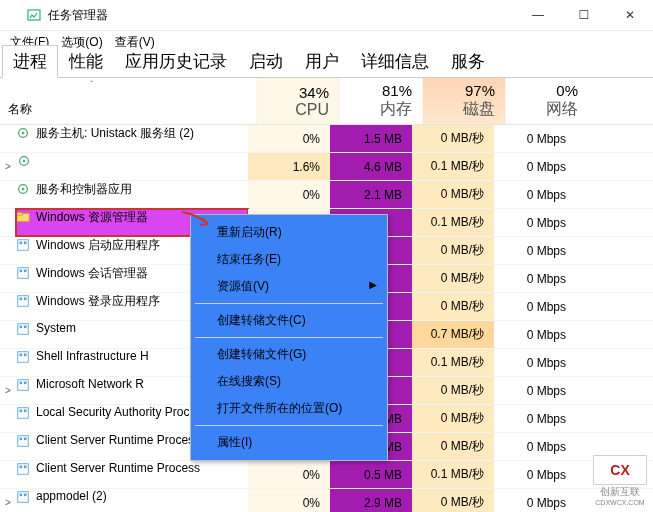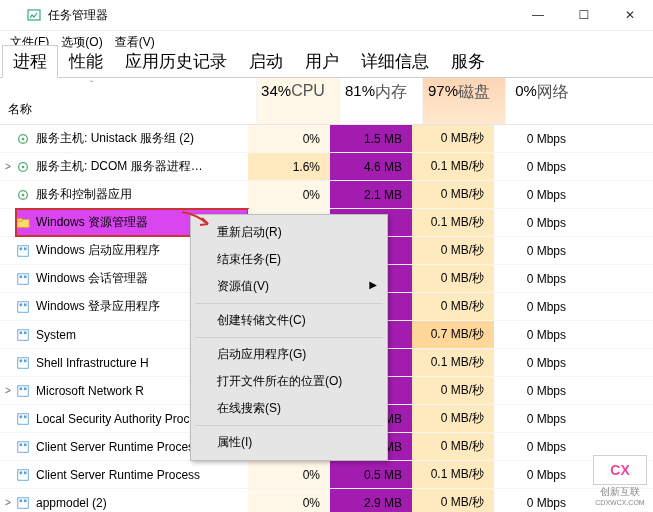--- a/index.html
+++ b/index.html
@@ -9,47 +9,47 @@
 .win-btns{display:flex;height:100%}
 .win-btn{width:46px;display:flex;align-items:center;justify-content:center;color:#333}
 .menubar{height:22px;display:flex;align-items:center;padding-left:6px;gap:4px;font-size:12px}
 .menubar span{padding:2px 4px}
 .tabs{display:flex;border-bottom:1px solid #ccc;padding-left:2px;height:24px;align-items:flex-end}
 .tab{padding:4px 10px;border:1px solid transparent;position:relative;top:1px;font-size:17px}
 .tab.active{border:1px solid #ccc;border-bottom:1px solid #fff;background:#fff}
 .header-row{display:flex;align-items:stretch;height:46px;border-bottom:1px solid #e5e5e5}
 .header-name{width:248px;display:flex;align-items:flex-end;padding:0 0 6px 8px;position:relative}
 .header-name .sort{position:absolute;top:2px;left:90px;color:#888;font-size:10px}
-.header-col{width:72px;text-align:right;padding:4px 10px 4px 0;display:flex;flex-direction:row;justify-content:center;border-left:1px solid #f4f4f4}
+.header-col{width:72px;text-align:right;padding:4px 10px 4px 0;display:flex;flex-direction:column;justify-content:center;border-left:1px solid #f4f4f4}
 .header-col .pct{font-size:15px}
 .header-col .lbl{color:#555;font-size:16px}
 .header-col.hot{background:linear-gradient(#fcd5b4,#ffe8cf)}
 .header-col.cpu{background:#fff7e8}
 .rows{}
 .row{display:flex;align-items:center;height:27px;border-bottom:1px solid #f4f4f4}
 .expander{width:16px;text-align:center;color:#666;font-size:10px}
 .row .icon{width:16px;height:16px;margin-right:6px;display:flex;align-items:center;justify-content:center}
 .row .name{flex:0 0 214px;overflow:hidden;white-space:nowrap;text-overflow:ellipsis;font-size:12px}
 .row.selected{}
 .row.selected .name-wrap{outline:2px solid #cc3333;outline-offset:-1px;background:#d946ef}
-.name-wrap{display:flex;align-items:center;height:100%;width:232px;padding-left:0}
+.name-wrap{display:flex;align-items:flex-start;height:100%;width:232px;padding-left:0}
 .cell{width:72px;text-align:right;padding-right:10px;font-size:12px;height:100%;display:flex;align-items:center;justify-content:flex-end}
 .cell.cpu{background:#fff7e8}
 .cell.cpu.mid{background:#ffe9bf}
 .cell.mem{background:#a21caf}
 .cell.disk{background:#ffe9bf}
 .cell.disk.hot{background:#ffd79b}
 .cell.net{}
-.context-menu{position:absolute;left:190px;top:214px;width:192px;background:#e5e5e5;border:1px solid #bdbdbd;box-shadow:2px 2px 4px rgba(0,0,0,.25);padding:4px 2px;z-index:10}
+.context-menu{position:absolute;left:190px;top:214px;width:192px;background:#3b82f6;border:1px solid #bdbdbd;box-shadow:2px 2px 4px rgba(0,0,0,.25);padding:4px 2px;z-index:10}
 .context-menu .item{padding:5px 20px 5px 24px;font-size:12px;position:relative}
 .context-menu .sep{height:1px;background:#d0d0d0;margin:3px 2px}
 .context-menu .arrow{position:absolute;right:8px;top:6px;font-size:10px}
 .curved-arrow{position:absolute;left:178px;top:210px;z-index:20;pointer-events:none}
 .watermark{position:absolute;right:6px;bottom:6px;z-index:30;font-size:10px;color:#888;pointer-events:none;text-align:center}
-.watermark .logo{width:52px;height:28px;border:1px solid #cfcfcf;background:#fff;display:flex;align-items:center;justify-content:center;font-weight:bold;color:#ec4899;font-size:14px}
+.watermark .logo{width:52px;height:28px;border:1px solid #cfcfcf;background:#fff;display:flex;align-items:center;justify-content:center;font-weight:bold;color:#b91c1c;font-size:14px}
 .svg-proc{width:14px;height:14px}
 </style>
 </head>
 <body>
 
 <div class="titlebar">
   <span class="icon">
     <svg viewBox="0 0 16 16">
         <rect x="2" y="3" width="12" height="10" fill="none" stroke="#3a8" stroke-width="1.2"></rect>
         <path d="M4 11 L6 8 L8 10 L11 6" stroke="#3a8" fill="none" stroke-width="1.2"></path>
@@ -121,21 +121,20 @@
     </div>
     <div class="row">
       <span class="expander">&gt;</span>
       <div class="name-wrap">
         <span class="icon">
           <svg class="svg-proc" viewBox="0 0 16 16">
             <circle cx="8" cy="8" r="5" fill="none" stroke="#5a7" stroke-width="1.5"></circle>
             <circle cx="8" cy="8" r="1.5" fill="#5a7"></circle>
           </svg>
         </span>
-        <span class="name">服务主机: DCOM 服务器进程…</span>
       </div>
       <span class="cell cpu mid">1.6%</span>
       <span class="cell mem">4.6 MB</span>
       <span class="cell disk">0.1 MB/秒</span>
       <span class="cell net">0 Mbps</span>
     </div>
     <div class="row">
       <span class="expander"></span>
       <div class="name-wrap">
         <span class="icon">
@@ -339,23 +338,23 @@
     </div>
   </div>
 
 <div class="context-menu">
   <div class="item">重新启动(R)</div>
   <div class="item">结束任务(E)</div>
   <div class="item"><span>资源值(V)</span><span class="arrow">▶</span></div>
   <div class="sep"></div>
   <div class="item">创建转储文件(C)</div>
   <div class="sep"></div>
-  <div class="item">启动应用程序(G)</div>
+  <div class="item">创建转储文件(G)</div>
+  <div class="item">在线搜索(S)</div>
   <div class="item">打开文件所在的位置(O)</div>
-  <div class="item">在线搜索(S)</div>
   <div class="sep"></div>
   <div class="item">属性(I)</div>
 </div>
 
 <svg class="curved-arrow" width="40" height="22">
   <path d="M4 2 Q 18 4 30 14" stroke="#c33" stroke-width="2" fill="none"></path>
   <path d="M30 14 L24 8 M30 14 L22 15" stroke="#c33" stroke-width="2" fill="none"></path>
 </svg>
 
 <div class="watermark">

